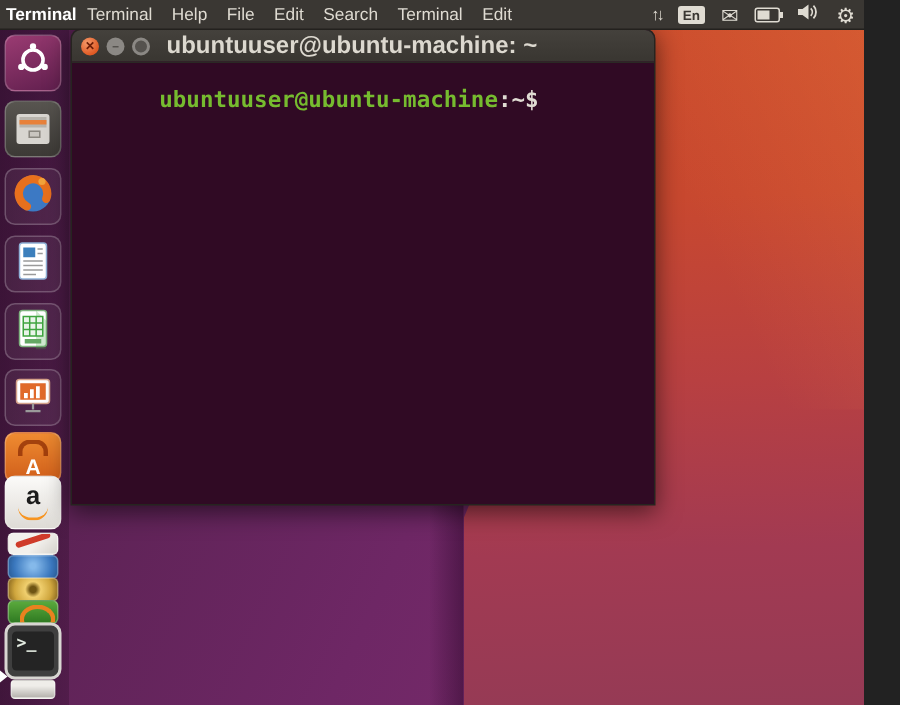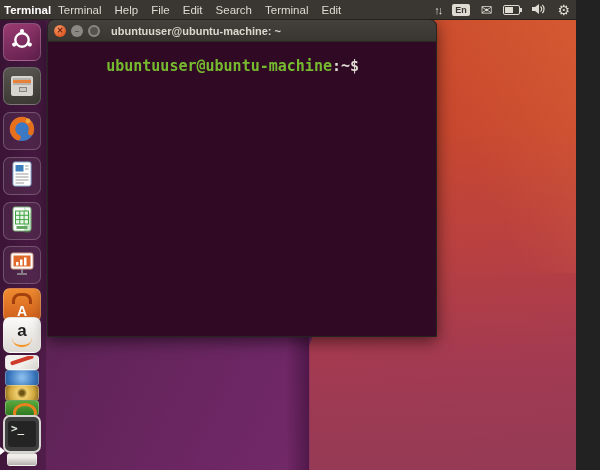--- a/index.html
+++ b/index.html
@@ -74,21 +74,21 @@
   .window{position:absolute;left:47px;top:19px;width:390px;height:318px;z-index:25;
     border-radius:7px 7px 0 0;box-shadow:0 4px 16px rgba(0,0,0,.55);
     border:1px solid #262420;box-sizing:border-box;background:#300a24;}
   .titlebar{height:21px;background:linear-gradient(#44413c,#393631);border-radius:6px 6px 0 0;
     display:flex;align-items:center;padding-left:6px;border-bottom:1px solid #2b2925;}
   .wbtn{width:12px;height:12px;border-radius:50%;margin-right:5px;box-sizing:border-box;
     display:flex;align-items:center;justify-content:center;font-size:8px;line-height:8px;}
   .wbtn-close{background:radial-gradient(circle at 35% 30%,#f59a6a,#e05a24 70%);color:#6e1d06;font-weight:bold;}
   .wbtn-min{background:#8b8884;color:#4a4743;font-weight:bold;}
   .wbtn-max{background:#55524e;border:2.5px solid #8b8884;}
-  .wtitle{color:#dcd8cf;font-size:11px;font-weight:bold;margin-left:6px;white-space:nowrap;}
+  .wtitle{color:#dcd8cf;font-size:16px;font-weight:bold;margin-left:6px;white-space:nowrap;}
   .tcontent{padding:3px 4px;font-family:"DejaVu Sans Mono",monospace;font-weight:bold;
     font-size:15px;line-height:14px;white-space:pre;}
   .p-user{color:#76bb2f;}
   .p-rest{color:#dfdbd2;}
 </style>
 </head>
 <body>
 
 <div class="screen">
 

